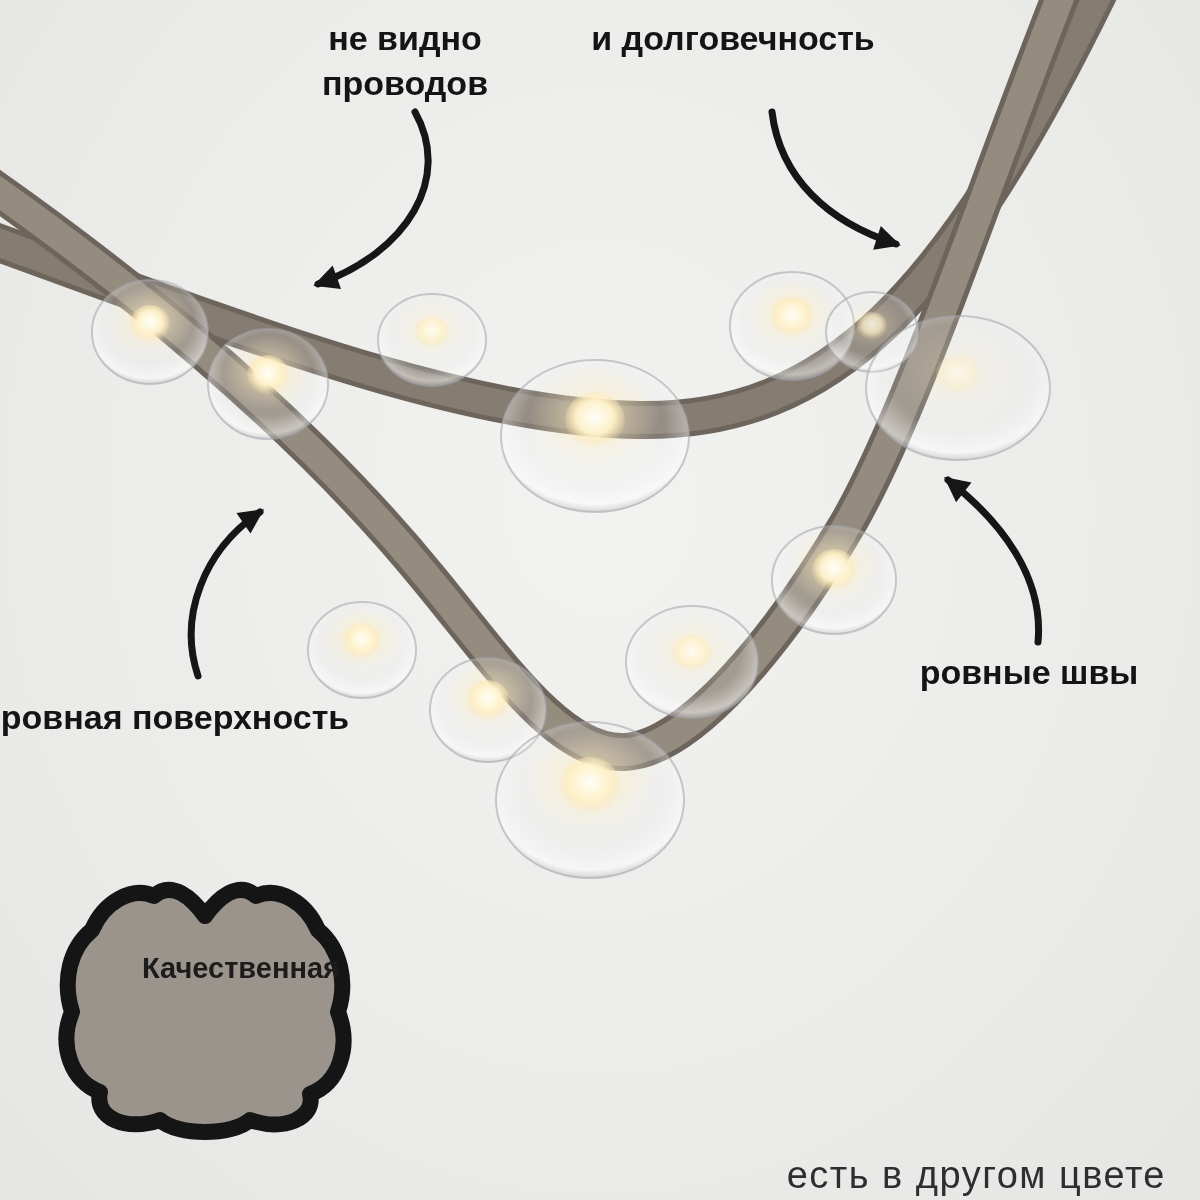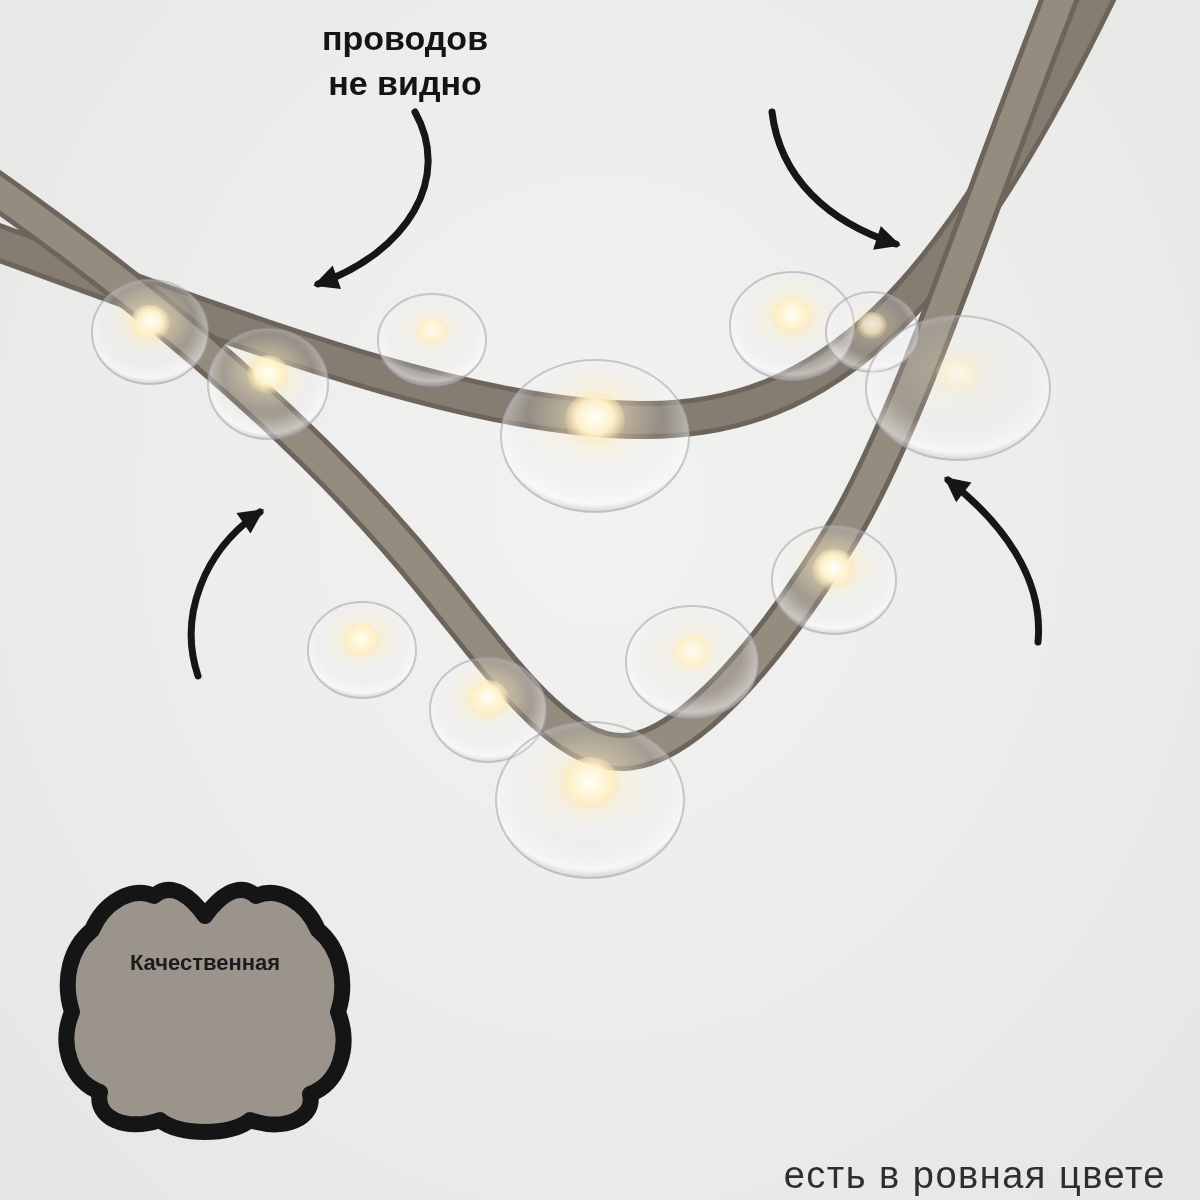--- a/index.html
+++ b/index.html
@@ -13,22 +13,22 @@
     position:absolute;color:#141414;font-weight:700;font-size:34px;
     line-height:1.32;text-align:center;white-space:nowrap;
   }
   .label .ln{display:block;}
   .footer-note{
     position:absolute;right:34px;top:1154px;color:#2e2e2e;font-weight:400;
     font-size:38px;letter-spacing:1.5px;white-space:nowrap;
   }
   .badge-svg{position:absolute;left:50px;top:856px;width:310px;height:300px;}
   .badge-text{
-    position:absolute;left:70px;top:948px;width:270px;text-align:center;
-    color:#1c1c1c;font-weight:700;font-size:22px;line-height:1.38;
+    position:absolute;left:70px;top:948px;width:270px;text-align:right;
+    color:#1c1c1c;font-weight:700;font-size:29px;line-height:1.38;
   }
   .badge-text .ln{display:block;}
   
   .glass{fill:url(#gGlass);stroke:rgba(162,162,170,.55);stroke-width:2;}
   .glow{fill:url(#gGlow);}
   .core{fill:url(#gCore);}
   .strap-edge{fill:none;stroke-width:38;stroke-linecap:round;}
   .strap-main{fill:none;stroke-width:28;stroke-linecap:round;}
   .arrow{fill:none;stroke-width:7;stroke-linecap:round;}
 </style>
@@ -132,42 +132,49 @@
       <ellipse class="core" cx="834" cy="570" rx="22" ry="21"></ellipse>
     </g>
 
     <path class="arrow" marker-end="url(#arrowhead)" d="M 415 112 C 452 178, 408 252, 318 284" stroke="#161616"></path>
     <path class="arrow" marker-end="url(#arrowhead)" d="M 772 112 C 780 178, 828 222, 896 244" stroke="#161616"></path>
     <path class="arrow" marker-end="url(#arrowhead)" d="M 198 676 C 178 616, 204 550, 260 512" stroke="#161616"></path>
     <path class="arrow" marker-end="url(#arrowhead)" d="M 1038 642 C 1044 578, 1002 522, 948 480" stroke="#161616"></path>
   </svg>
 
   <div class="label" style="left:255px;top:16px;width:300px;">
+    <span class="ln">не видно</span>
     <span class="ln">проводов</span>
-    <span class="ln">не видно</span>
   </div>
 
   <div class="label" style="left:553px;top:16px;width:360px;">
+    <span class="ln">и долговечность</span>
   </div>
 
+  <div class="label" style="left:0px;top:695px;width:350px;">
+    <span class="ln">ровная поверхность</span>
+  </div>
 
+  <div class="label" style="left:904px;top:650px;width:250px;">
+    <span class="ln">ровные швы</span>
+  </div>
 
   <svg class="badge-svg" viewBox="0 0 310 300" aria-hidden="true">
     <path stroke-width="16" stroke-linejoin="round" d="M 42 74
              C 54 46, 82 30, 104 40
              C 122 24, 142 42, 155 60
              C 168 42, 188 24, 206 40
              C 228 30, 256 46, 268 74
              C 290 92, 298 126, 288 156
              C 302 192, 288 228, 260 238
              C 266 262, 234 276, 200 264
              C 182 280, 128 280, 110 264
              C 76 276, 44 262, 50 236
              C 22 226, 8 190, 22 156
              C 12 124, 20 92, 42 74 Z" fill="#9b948c" stroke="#151515"></path>
   </svg>
   <div class="badge-text">
     <span class="ln">Качественная</span>
   </div>
 
-  <div class="footer-note">есть в ровная цвете</div>
+  <div class="footer-note">есть в другом цвете</div>
 
 </div>
 
 </body></html>

